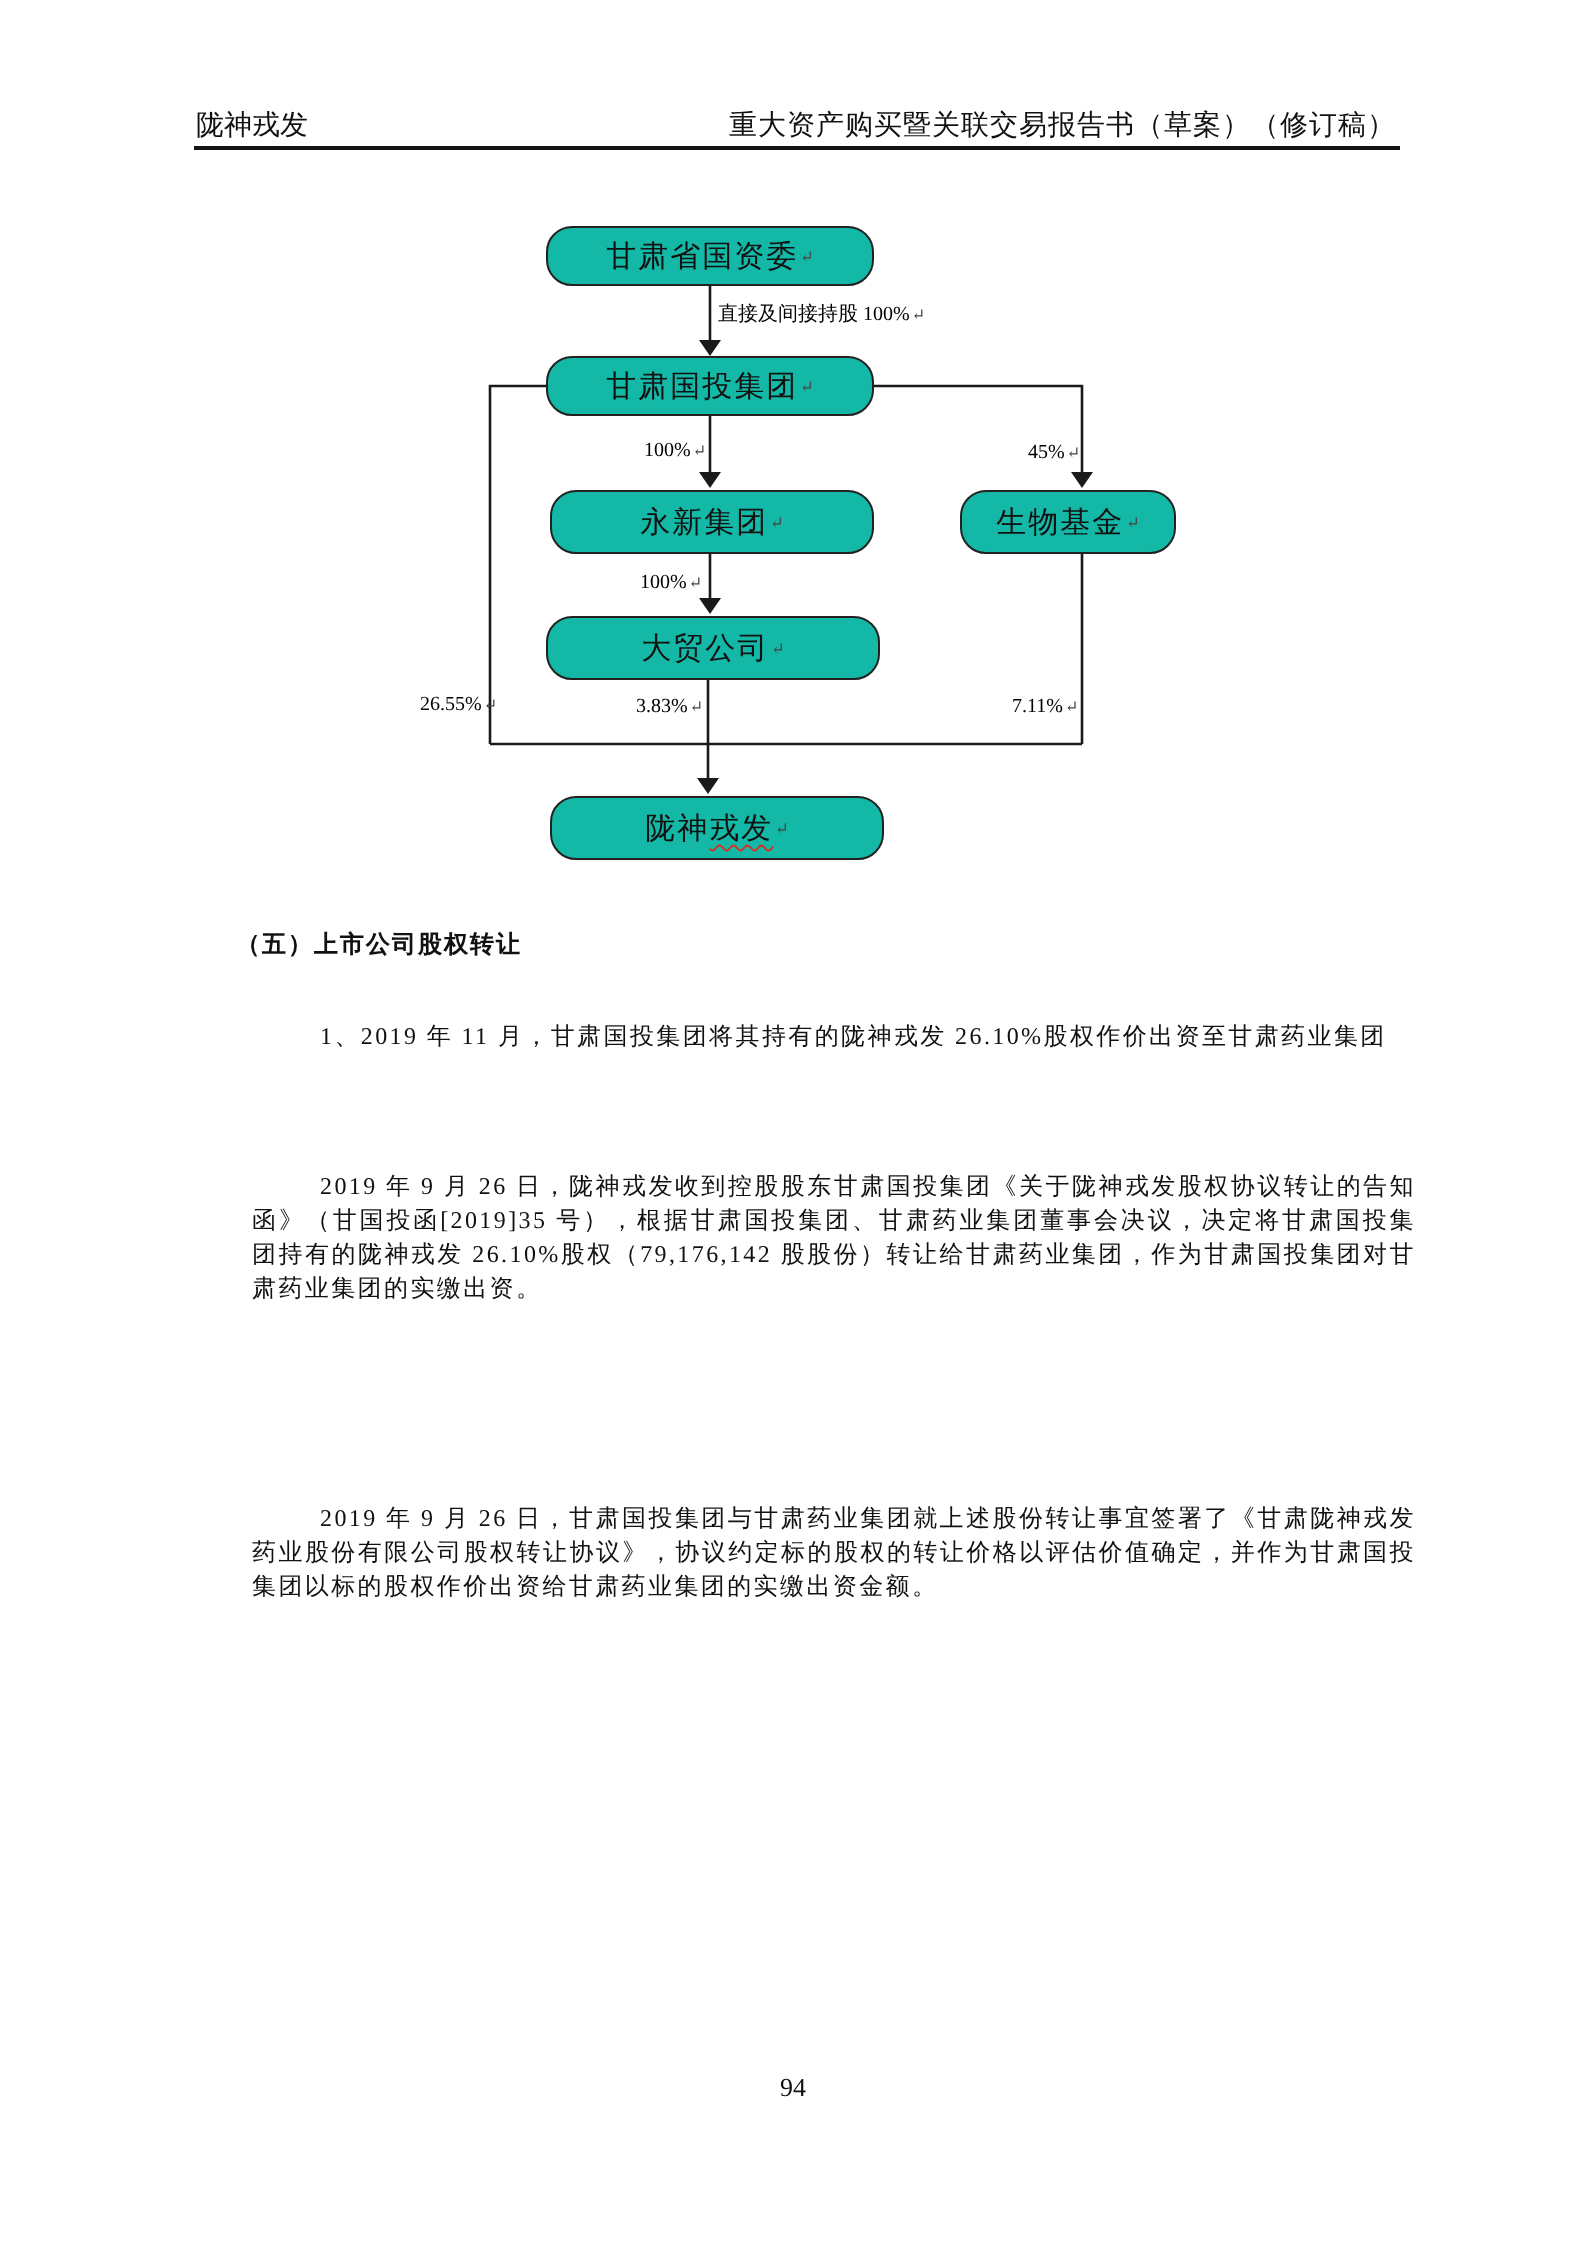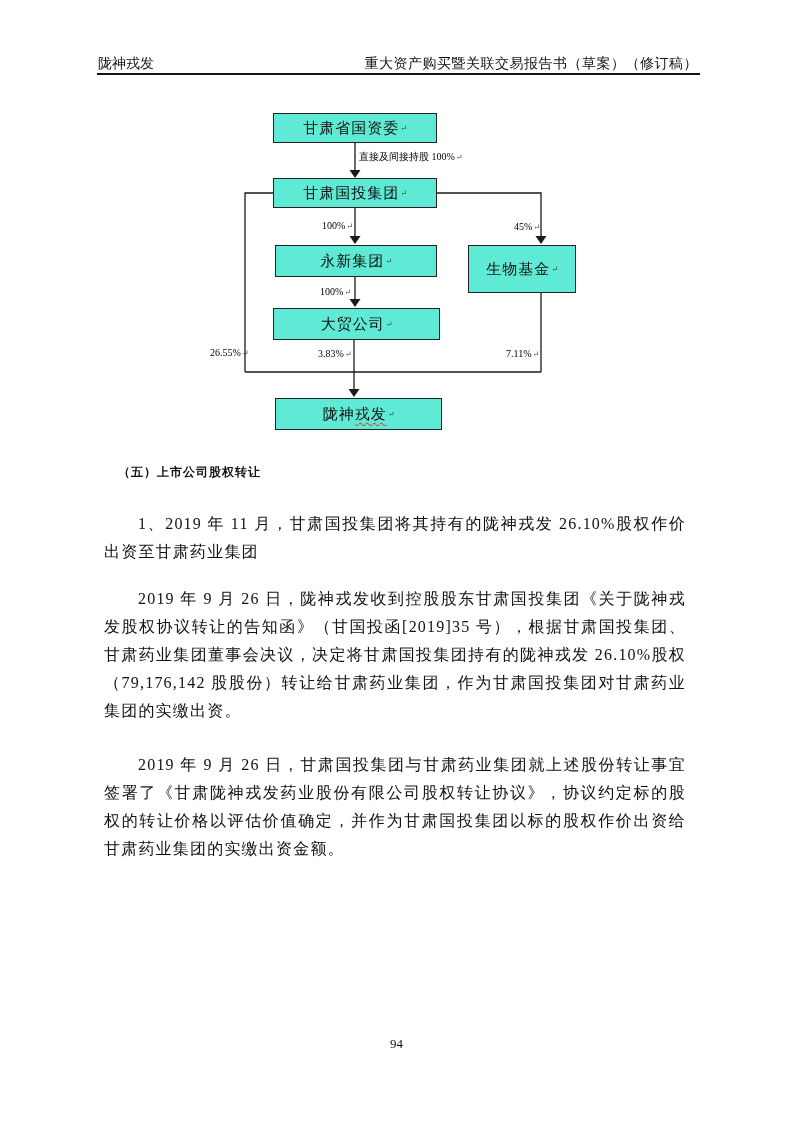--- a/index.html
+++ b/index.html
@@ -24,22 +24,22 @@
   }
   .hdr-rule {
     position: absolute; left: 97px; top: 73px;
     width: 603px; height: 2px; background: #141414;
   }
   
   .diagram-svg { position: absolute; left: 0; top: 0; pointer-events: none; }
   .dbox {
     position: absolute;
     border: 1.5px solid #222;
-    border-radius: 0;
-    background: #5eead4;
+    border-radius: 13px;
+    background: #14b8a6;
     display: flex; align-items: center; justify-content: center;
     font-size: 15px; letter-spacing: 1px; white-space: nowrap;
   }
   .elabel {
     position: absolute;
     font-size: 10px; letter-spacing: 0; white-space: nowrap; color: #000; text-align: right;
   }
   .pmark { font-size: 8px; color: #444; letter-spacing: 0; margin-left: 1px; }
   .misspell {
     text-decoration-line: underline;
@@ -48,22 +48,22 @@
     text-decoration-thickness: 1px;
     text-underline-offset: 3px;
   }
   
   .sec-heading {
     position: absolute; left: 118px; top: 464px;
     font-family: "Liberation Sans", "DejaVu Sans", sans-serif;
     font-weight: bold; font-size: 12px; letter-spacing: 1px; white-space: nowrap;
   }
   .para {
-    position: absolute; left: 104px; width: 582px;
-    font-size: 16px; line-height: 28px; letter-spacing: 1.2px;
+    position: absolute; left: 126px; width: 582px;
+    font-size: 12px; line-height: 17px; letter-spacing: 1.2px;
     text-align: justify; text-justify: inter-character;
     text-indent: 34px;
   }
   .p1 { top: 510px; }
   .p2 { top: 585px; }
   .p3 { top: 751px; }
   .p4 { top: 886px; }
   
   .footer {
     position: absolute; left: 0; top: 1036px; width: 793px;
@@ -110,21 +110,21 @@
       <span class="pmark">↵</span>
   </div>
   <div class="dbox" style="left:275px; top:245px; width:162px; height:32px;">
     <span>永新集团</span>
       <span class="pmark">↵</span>
   </div>
   <div class="dbox" style="left:273px; top:308px; width:167px; height:32px;">
     <span>大贸公司</span>
       <span class="pmark">↵</span>
   </div>
-  <div class="dbox" style="left:468px; top:245px; width:108px; height:48px;">
+  <div class="dbox" style="left:480px; top:245px; width:108px; height:32px;">
     <span>生物基金</span>
       <span class="pmark">↵</span>
   </div>
   <div class="dbox" style="left:275px; top:398px; width:167px; height:32px;">
     <span>陇神</span>
       <span class="misspell">戎发</span>
       <span class="pmark">↵</span>
   </div>
 
   <div class="elabel" style="left:359px; top:150px;">

